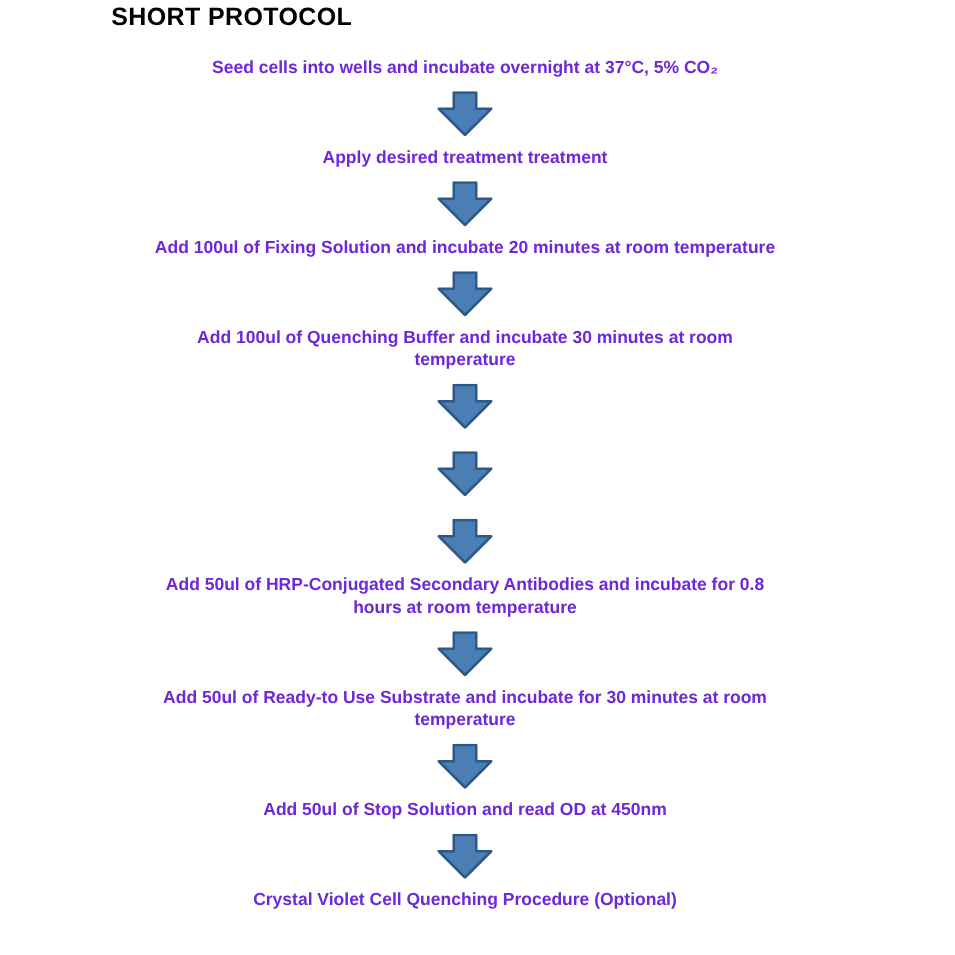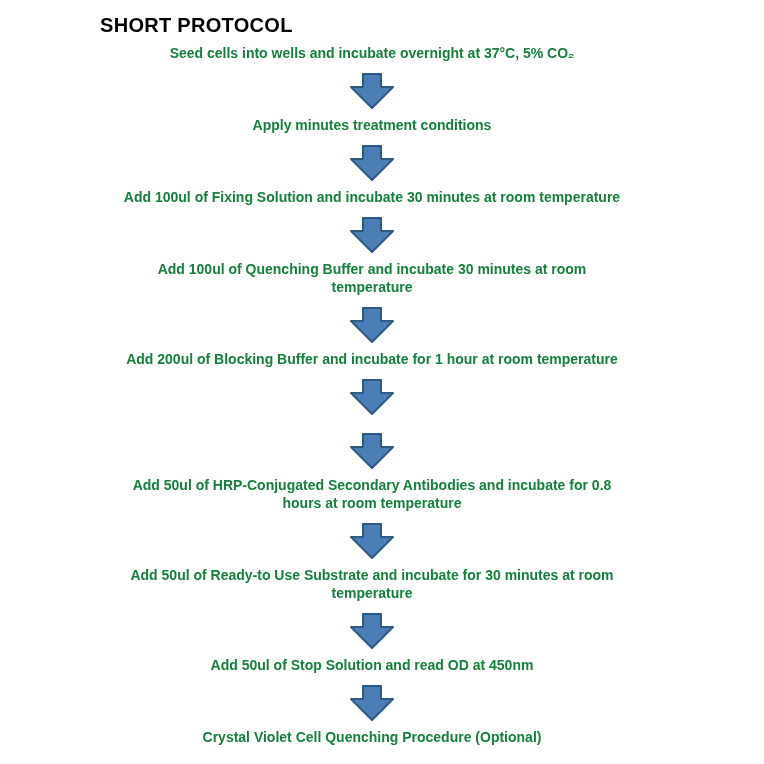--- a/index.html
+++ b/index.html
@@ -12,41 +12,41 @@
     width: 764px;
     height: 764px;
     background: #ffffff;
     overflow: hidden;
     font-family: "Liberation Sans", "DejaVu Sans", sans-serif;
   }
   .title {
     position: absolute;
     left: 88px;
     top: 2px;
-    margin: 12px;
+    margin: 1px;
     font-size: 20px;
     font-weight: bold;
     color: #000000;
     letter-spacing: 0.3px;
     white-space: nowrap;
   }
   .flow {
     position: absolute;
     top: 0;
     left: 0;
     width: 744px;
     padding-top: 44px;
     display: flex;
     flex-direction: column;
     align-items: center;
   }
   .step {
     font-size: 14px;
     font-weight: bold;
-    color: #15803d;
+    color: #6d28d9;
     line-height: 18px;
     text-align: center;
     white-space: pre-line;
   }
   .arrow {
     display: block;
     margin: 11px 0 7px 0;
   }
   .arrow polygon {
     stroke: #2d5986;
@@ -61,40 +61,39 @@
   <h1 class="title">SHORT PROTOCOL</h1>
 
   <div class="flow">
 
     <div class="step">Seed cells into wells and incubate overnight at 37°C, 5% CO₂</div>
 
     <svg class="arrow" width="46" height="36" viewBox="0 0 46 36">
       <polygon points="14,1 32,1 32,14 44,14 23,35 2,14 14,14" fill="#4A7EB5"></polygon>
     </svg>
 
-    <div class="step">Apply minutes treatment conditions</div>
+    <div class="step">Apply desired treatment treatment</div>
 
     <svg class="arrow" width="46" height="36" viewBox="0 0 46 36">
       <polygon points="14,1 32,1 32,14 44,14 23,35 2,14 14,14" fill="#4A7EB5"></polygon>
     </svg>
 
-    <div class="step">Add 100ul of Fixing Solution and incubate 30 minutes at room temperature</div>
+    <div class="step">Add 100ul of Fixing Solution and incubate 20 minutes at room temperature</div>
 
     <svg class="arrow" width="46" height="36" viewBox="0 0 46 36">
       <polygon points="14,1 32,1 32,14 44,14 23,35 2,14 14,14" fill="#4A7EB5"></polygon>
     </svg>
 
     <div class="step">Add 100ul of Quenching Buffer and incubate 30 minutes at room
 temperature</div>
 
     <svg class="arrow" width="46" height="36" viewBox="0 0 46 36">
       <polygon points="14,1 32,1 32,14 44,14 23,35 2,14 14,14" fill="#4A7EB5"></polygon>
     </svg>
 
-    <div class="step">Add 200ul of Blocking Buffer and incubate for 1 hour at room temperature</div>
 
     <svg class="arrow" width="46" height="36" viewBox="0 0 46 36">
       <polygon points="14,1 32,1 32,14 44,14 23,35 2,14 14,14" fill="#4A7EB5"></polygon>
     </svg>
 
 
     <svg class="arrow" width="46" height="36" viewBox="0 0 46 36">
       <polygon points="14,1 32,1 32,14 44,14 23,35 2,14 14,14" fill="#4A7EB5"></polygon>
     </svg>
 

